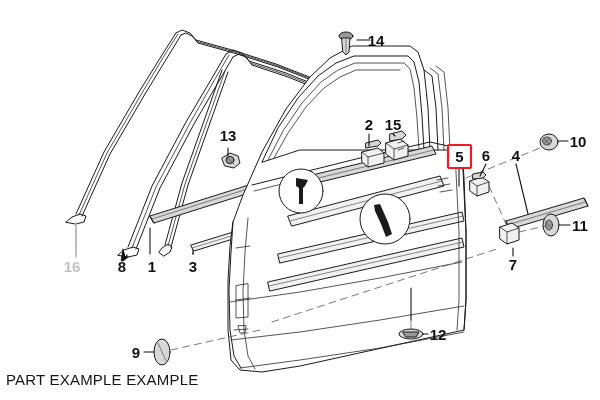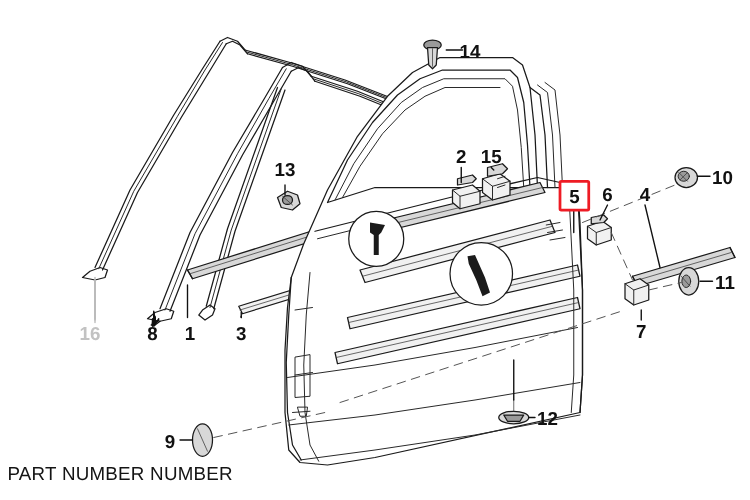--- a/index.html
+++ b/index.html
@@ -477,15 +477,15 @@
       <text class="lbl" text-anchor="middle" x="136" y="358">9</text>
     </g>
 
     <g>
       <rect class="hl-box" x="448" y="145" width="23" height="23" rx="1"></rect>
       <text class="lbl" text-anchor="middle" x="459.5" y="162">5</text>
     </g>
 
   </svg>
 
-  <div class="caption">PART NUMBER NUMBER</div>
+  <div class="caption">PART EXAMPLE EXAMPLE</div>
 
 </div>
 
 </body></html>

